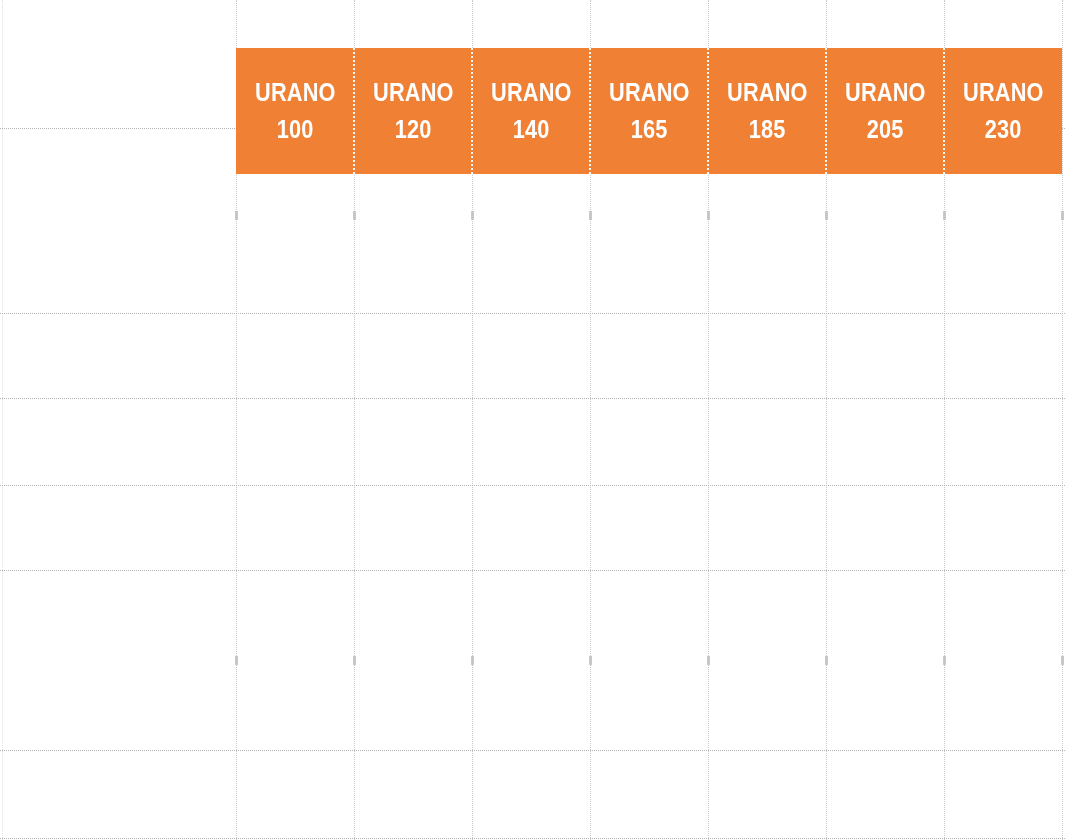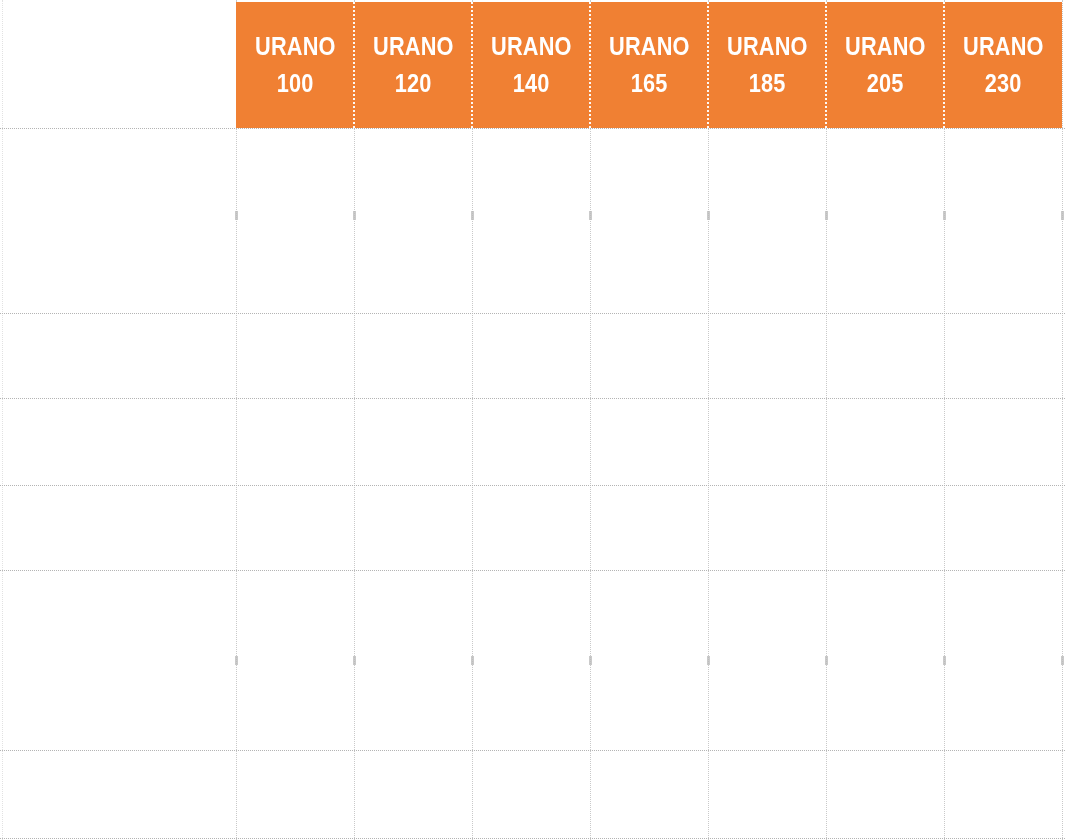--- a/index.html
+++ b/index.html
@@ -67,20 +67,21 @@
     height: 126px;
     background: #f08033;
     color: #ffffff;
     display: flex;
     flex-direction: column;
     align-items: center;
     justify-content: center;
     box-sizing: border-box;
     position: relative;
     font-family: "Liberation Sans Narrow", "Liberation Sans", sans-serif;
+    margin-top: 46px;
   }
   .header-cell + .header-cell::before {
     content: "";
     position: absolute;
     left: -1px;
     top: 0;
     bottom: 0;
     width: 2px;
     background: repeating-linear-gradient(
       to bottom,

